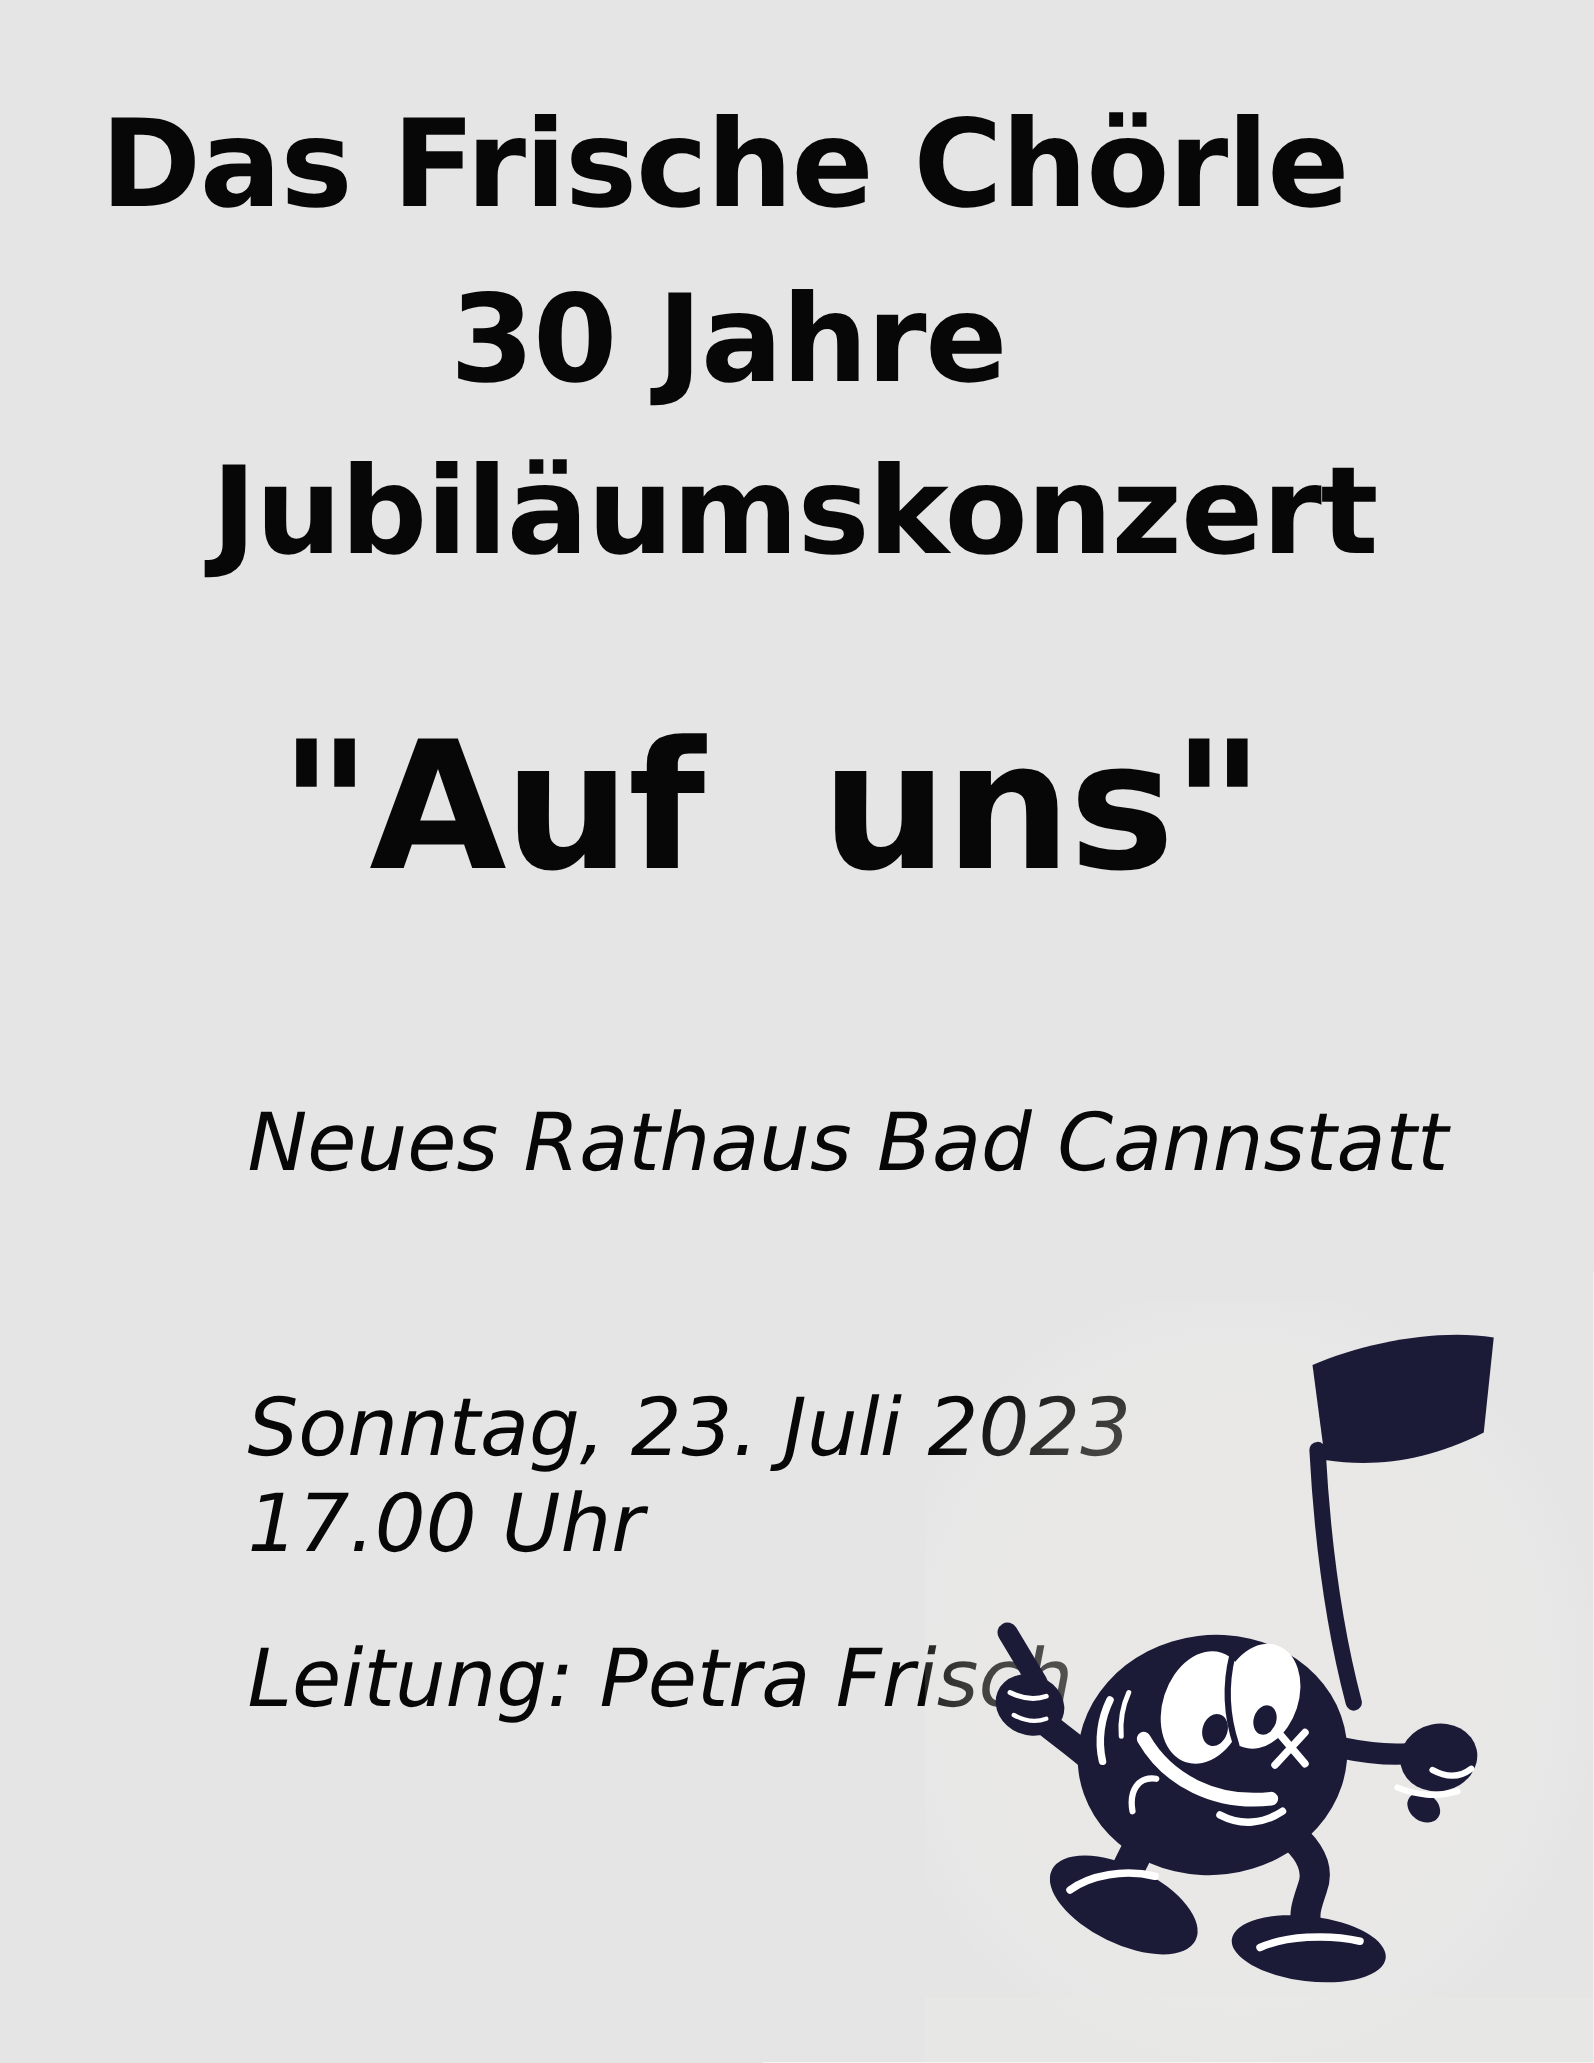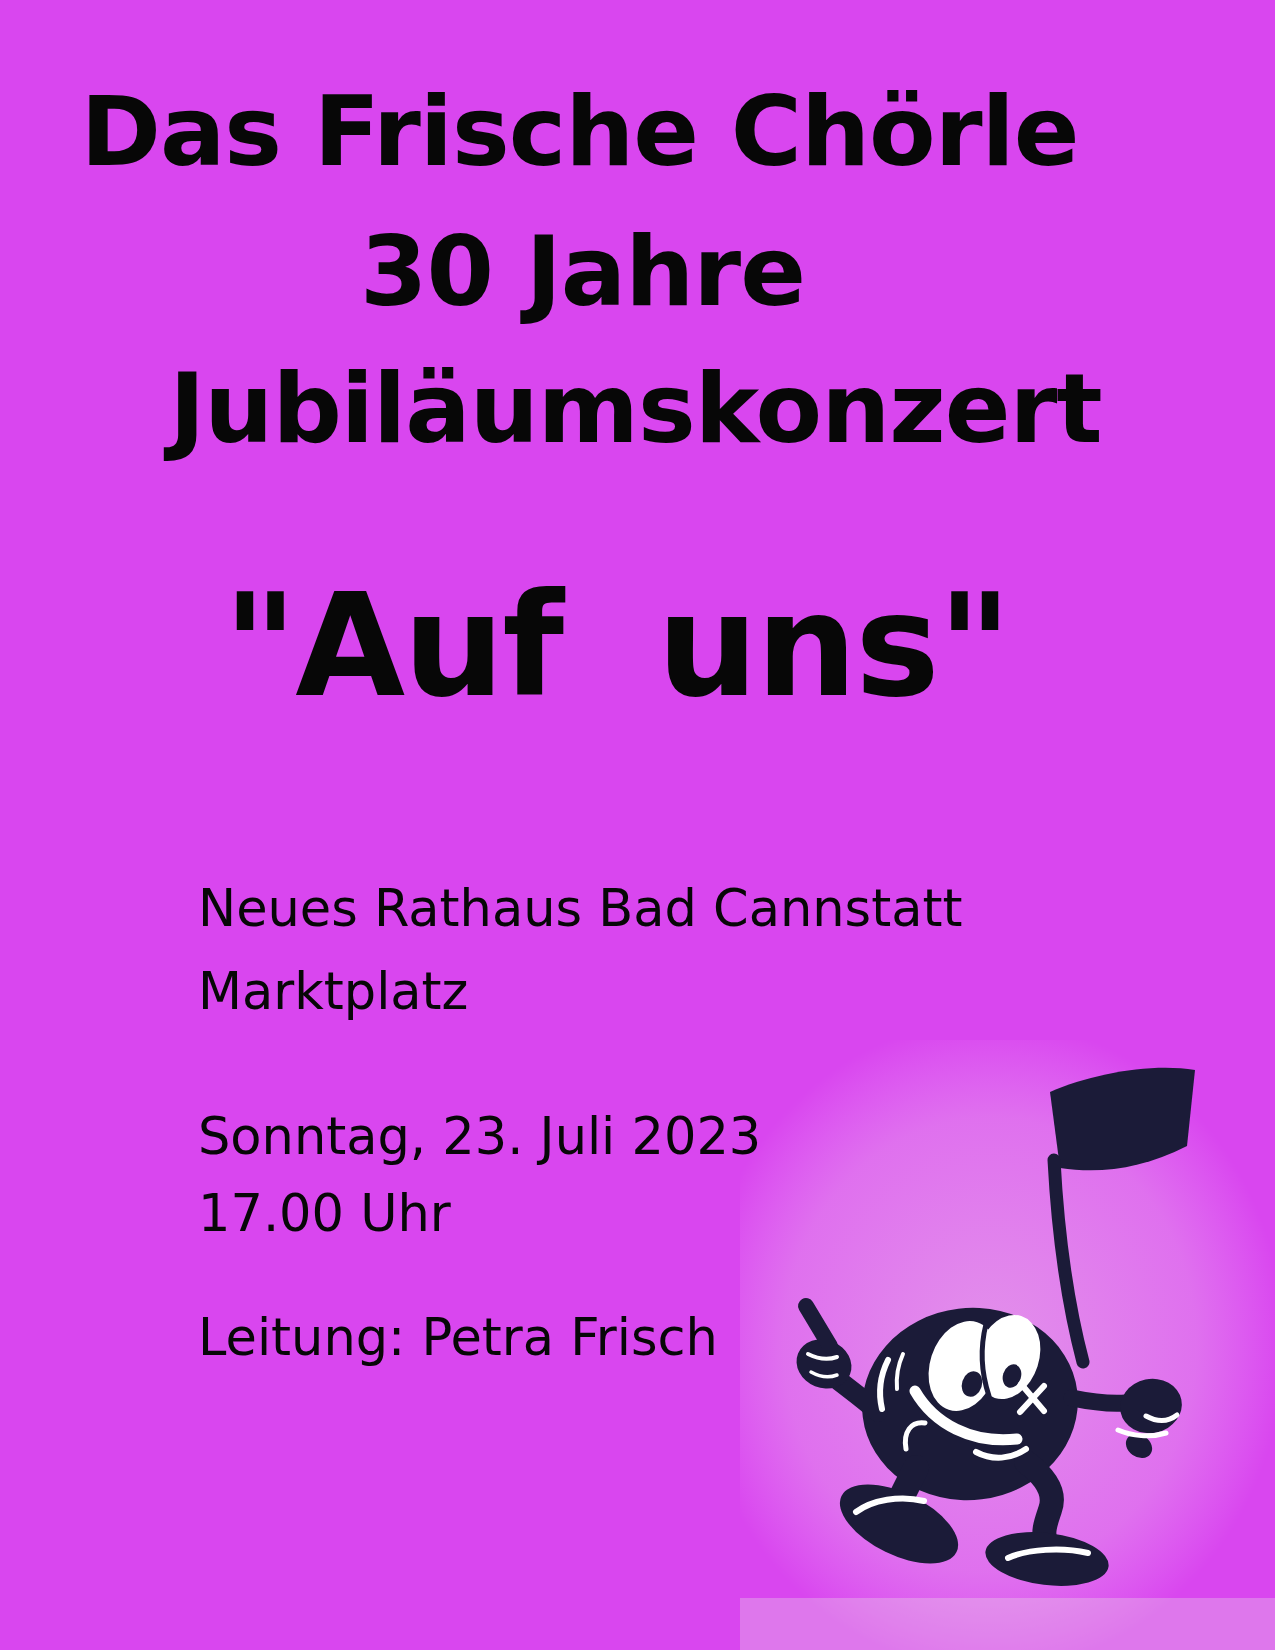--- a/index.html
+++ b/index.html
@@ -5,56 +5,55 @@
   :root{
     --ink:#1b1b38;
     --text:#070707;
   }
   html,body{margin:0;padding:0;background:#ffffff;}
   body{
     width:1275px;height:1650px;position:relative;overflow:hidden;
     font-family:"DejaVu Sans","Liberation Sans",sans-serif;
     color:var(--text);
   }
-  .page{position:absolute;inset:0;background:#d946ef;}
+  .page{position:absolute;inset:0;background:#e5e5e5;}
   .line{position:absolute;white-space:pre;line-height:1;}
   .title{
     left:0;width:1275px;text-align:center;
     font-weight:bold;font-size:97px;letter-spacing:-1px;
   }
   #title1{top:83px;transform:translateX(-58px);}
   #title2{top:223px;transform:translateX(-55px);}
   #title3{top:360px;transform:translateX(-2px);}
   .motto{
     left:0;width:1275px;top:575px;text-align:center;
     font-weight:bold;font-size:142px;letter-spacing:-2px;
     transform:translateX(-21px);
   }
-  .bodyline{left:198px;font-size:51px;}
+  .bodyline{left:198px;font-size:64px;font-style:italic;}
   #venue1{top:883px;}
   #venue2{top:966px;}
   #date1{top:1111px;}
   #date2{top:1188px;}
   #credit1{top:1312px;}
   #credit2{top:1393px;}
   .figure{position:absolute;left:740px;top:1040px;width:535px;height:610px;}
 </style>
 </head>
 <body style="background: rgb(255, 255, 255);">
 
 <div class="page">
 
   <div class="line title" id="title1">Das Frische Chörle</div>
   <div class="line title" id="title2">30 Jahre</div>
   <div class="line title" id="title3">Jubiläumskonzert</div>
 
   <div class="line motto">"Auf  uns"</div>
 
   <div class="line bodyline" id="venue1">Neues Rathaus Bad Cannstatt</div>
-  <div class="line bodyline" id="venue2">Marktplatz</div>
 
   <div class="line bodyline" id="date1">Sonntag, 23. Juli 2023</div>
   <div class="line bodyline" id="date2">17.00 Uhr</div>
 
   <div class="line bodyline" id="credit1">Leitung: Petra Frisch</div>
 
   <svg class="figure" viewBox="740 1040 535 610" xmlns="http://www.w3.org/2000/svg">
     <defs>
       <radialGradient id="tint" cx="50%" cy="50%" r="50%">
         <stop offset="0%" stop-color="#edeae5" stop-opacity="0.45"></stop>

